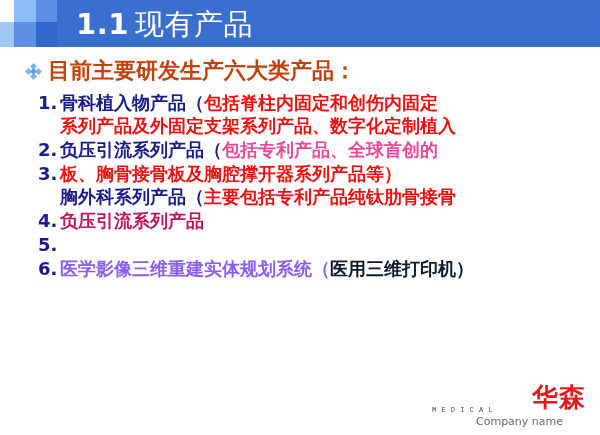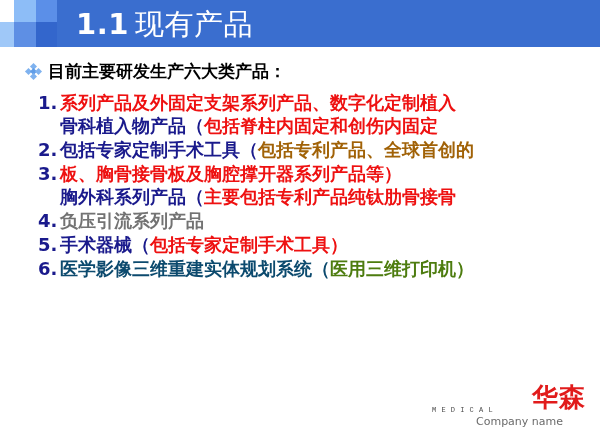--- a/index.html
+++ b/index.html
@@ -82,22 +82,22 @@
     background: #7fb2ef;
     transform: rotate(45deg);
   }
   .diamond-bullet i.c { left: 5px; top: 5px; width: 5px; height: 5px; background:#5f9de8; }
   .diamond-bullet i.n { left: 5px; top: 0px; }
   .diamond-bullet i.s { left: 5px; top: 10px; }
   .diamond-bullet i.w { left: 0px; top: 5px; }
   .diamond-bullet i.e { left: 10px; top: 5px; }
 
   .heading-text {
-    color: #000000;
-    font-size: 17px;
+    color: #c2410c;
+    font-size: 22px;
     font-weight: bold;
     line-height: 26px;
     white-space: nowrap;
   }
 
   .list {
     position: absolute;
     left: 38px;
     top: 44px;
     width: 530px;
@@ -198,53 +198,50 @@
         <i class="e"></i>
         <i class="s"></i>
     </span>
     <span class="heading-text">目前主要研发生产六大类产品：</span>
   </div>
 
   <div class="list" id="product-list">
       <div class="li">
         <span class="marker">1.</span>
         <span class="body">
+          <span class="ln"><span style="color: rgb(26, 26, 140);">骨科植入物产品（</span><span style="color: rgb(238, 17, 17);">包括脊柱内固定和创伤内固定</span></span>
           <span class="ln"><span style="color: rgb(238, 17, 17);">系列产品及外固定支架系列产品、数字化定制植入</span></span>
-          <span class="ln"><span style="color: rgb(26, 26, 140);">骨科植入物产品（</span><span style="color: rgb(238, 17, 17);">包括脊柱内固定和创伤内固定</span></span>
         </span>
       </div>
       <div class="li">
         <span class="marker">2.</span>
         <span class="body">
-          <span class="ln"><span style="color: rgb(26, 26, 140);">包括专家定制手术工具（</span><span style="color: #a16207;">包括专利产品、全球首创的</span></span>
+          <span class="ln"><span style="color: rgb(26, 26, 140);">负压引流系列产品（</span><span style="color: #ec4899;">包括专利产品、全球首创的</span></span>
         </span>
       </div>
       <div class="li">
         <span class="marker">3.</span>
         <span class="body">
           <span class="ln"><span style="color: rgb(238, 17, 17);">板、胸骨接骨板及胸腔撑开器系列产品等）</span></span>
           <span class="ln"><span style="color: rgb(26, 26, 140);">胸外科系列产品（</span><span style="color: rgb(238, 17, 17);">主要包括专利产品纯钛肋骨接骨</span></span>
         </span>
       </div>
       <div class="li">
         <span class="marker">4.</span>
         <span class="body">
-          <span class="ln"><span style="color: #737373;">负压引流系列产品</span></span>
+          <span class="ln"><span style="color: #be185d;">负压引流系列产品</span></span>
         </span>
       </div>
       <div class="li">
         <span class="marker">5.</span>
-        <span class="body">
-          <span class="ln"><span style="color: rgb(26, 26, 140);">手术器械（</span><span style="color: rgb(238, 17, 17);">包括专家定制手术工具）</span></span>
-        </span>
       </div>
       <div class="li">
         <span class="marker">6.</span>
         <span class="body">
-          <span class="ln"><span style="color: #0c4a6e;">医学影像三维重建实体规划系统（</span><span style="color: #4d7c0f;">医用三维打印机）</span></span>
+          <span class="ln"><span style="color: #8b5cf6;">医学影像三维重建实体规划系统（</span><span style="color: #0f172a;">医用三维打印机）</span></span>
         </span>
       </div>
     </div>
 </div>
 
 <div id="footer-logo">
   <div id="logo-medical">MEDICAL</div>
   <div id="logo-cn">华森</div>
   <div id="logo-company">Company name</div>
 </div>

